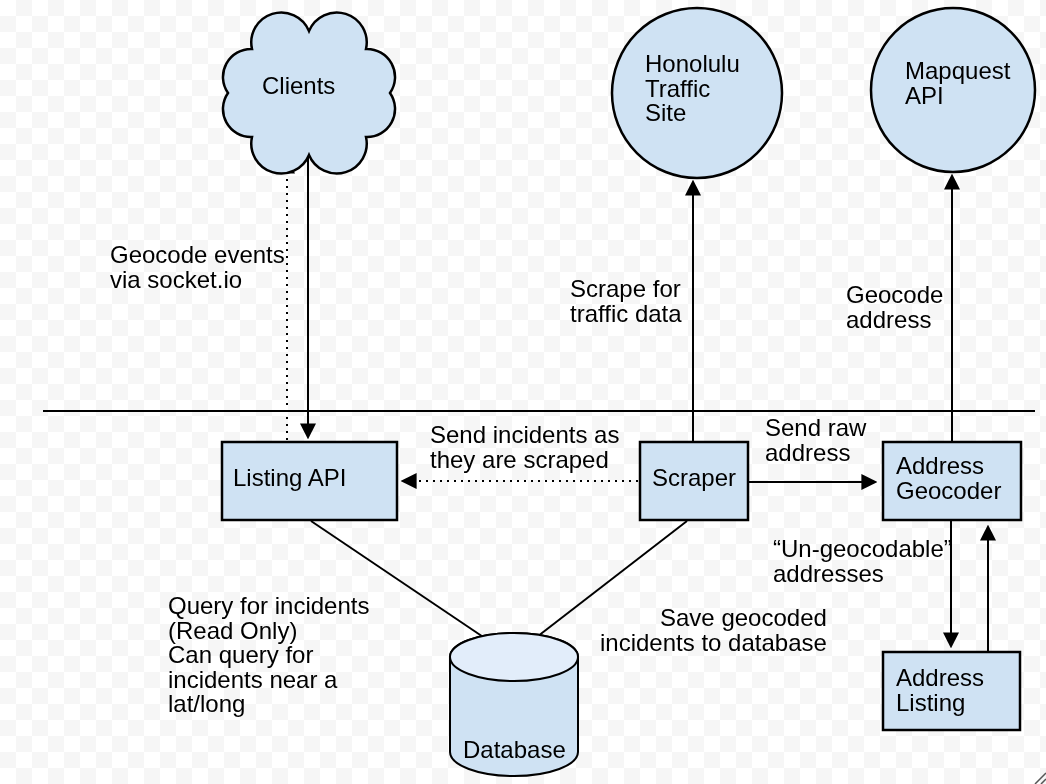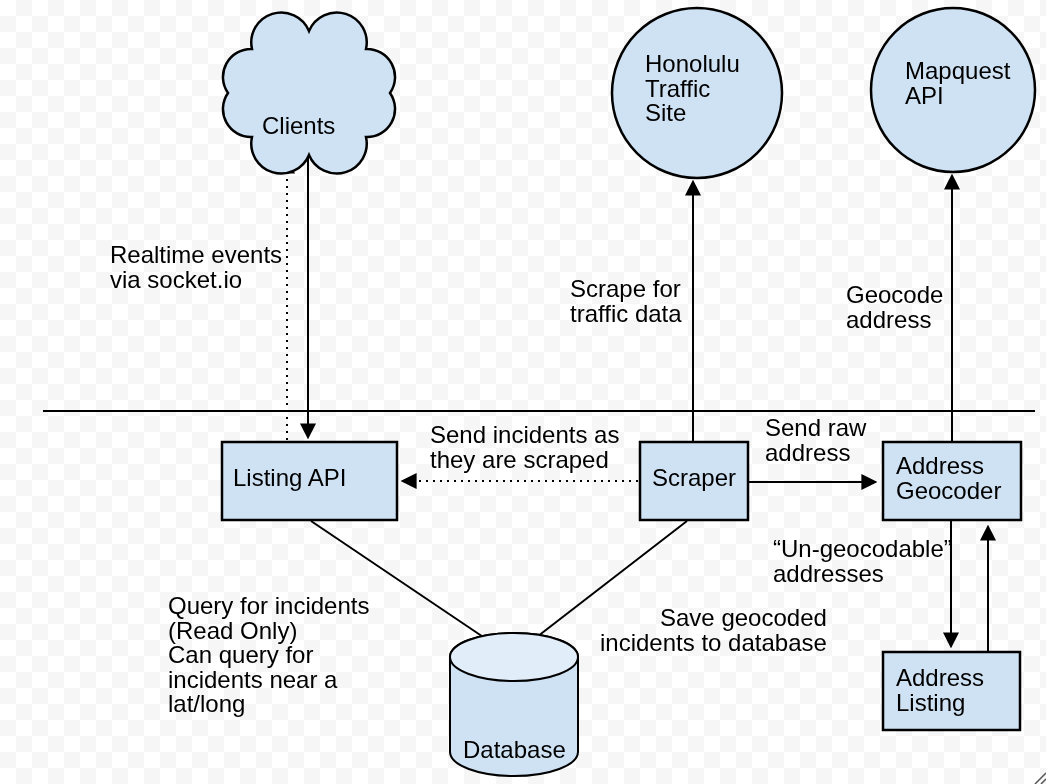--- a/index.html
+++ b/index.html
@@ -70,35 +70,35 @@
     <rect class="shape" x="883" y="652" width="137" height="78"></rect>
 
     <g>
       <path class="cyl-body" d="M450,657 L450,752 A64,24 0 0 0 578,752 L578,657 A64,24 0 0 0 450,657 Z"></path>
       <ellipse class="cyl-top" cx="514" cy="657" rx="64" ry="24"></ellipse>
     </g>
 
     <path class="grip" d="M1035,784 L1046,773 M1041,784 L1046,779"></path>
   </svg>
 
-  <div class="lbl" style="left:262px;top:74px;margin-top:40px;">Clients</div>
+  <div class="lbl" style="left:262px;top:74px;">Clients</div>
   <div class="lbl" style="left:645px;top:52px;">Honolulu
 Traffic
 Site</div>
   <div class="lbl" style="left:905px;top:59px;">Mapquest
 API</div>
   <div class="lbl" style="left:233px;top:466px;">Listing API</div>
   <div class="lbl" style="left:652px;top:466px;">Scraper</div>
   <div class="lbl" style="left:896px;top:454px;">Address
 Geocoder</div>
   <div class="lbl" style="left:896px;top:666px;">Address
 Listing</div>
   <div class="lbl" style="left:463px;top:738px;">Database</div>
 
-  <div class="lbl" style="left:110px;top:243px;">Realtime events
+  <div class="lbl" style="left:110px;top:243px;">Geocode events
 via socket.io</div>
   <div class="lbl" style="left:570px;top:277px;">Scrape for
 traffic data</div>
   <div class="lbl" style="left:846px;top:283px;">Geocode
 address</div>
   <div class="lbl" style="left:430px;top:423px;">Send incidents as
 they are scraped</div>
   <div class="lbl" style="left:765px;top:416px;">Send raw
 address</div>
   <div class="lbl" style="left:168px;top:594px;">Query for incidents

